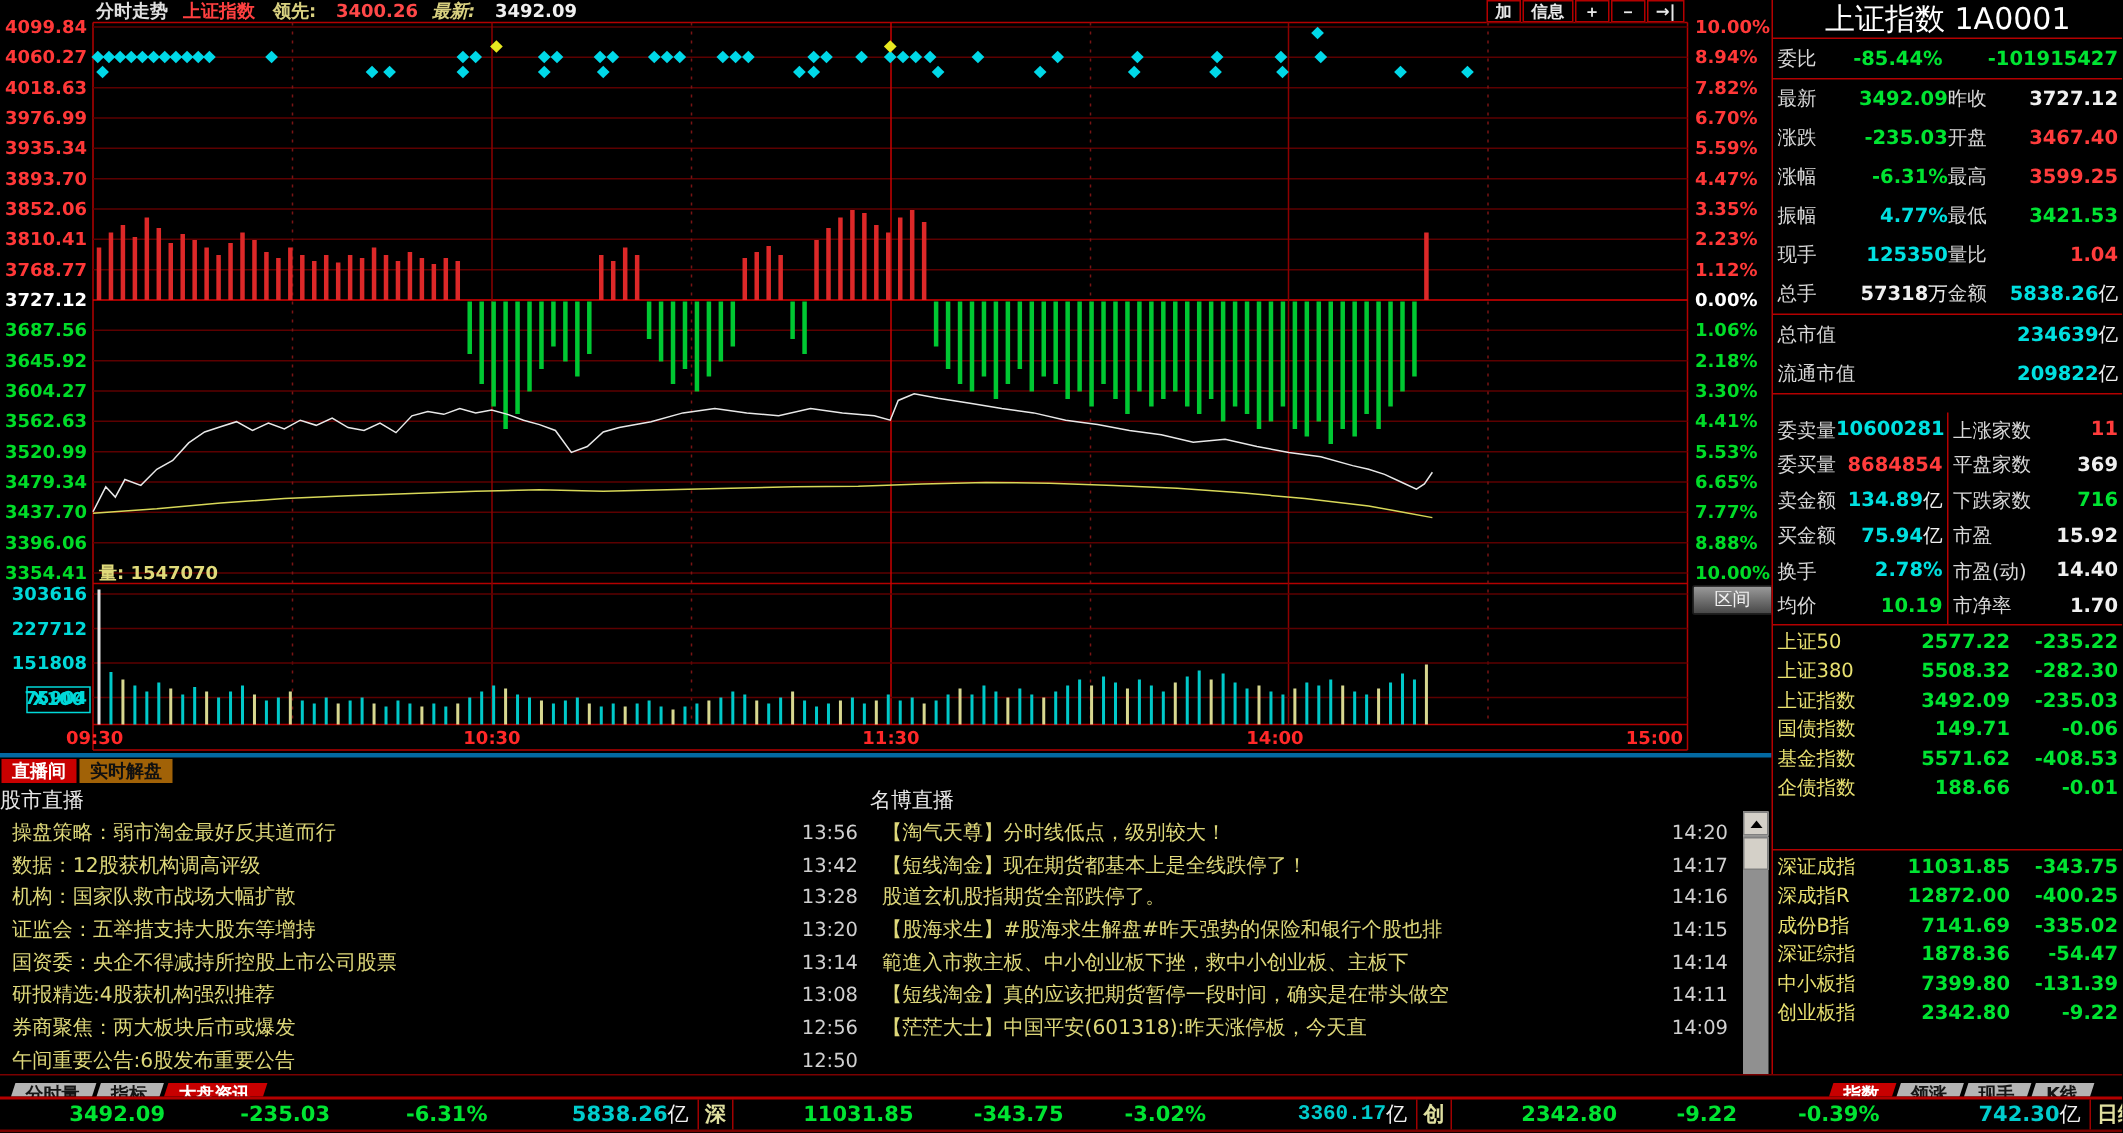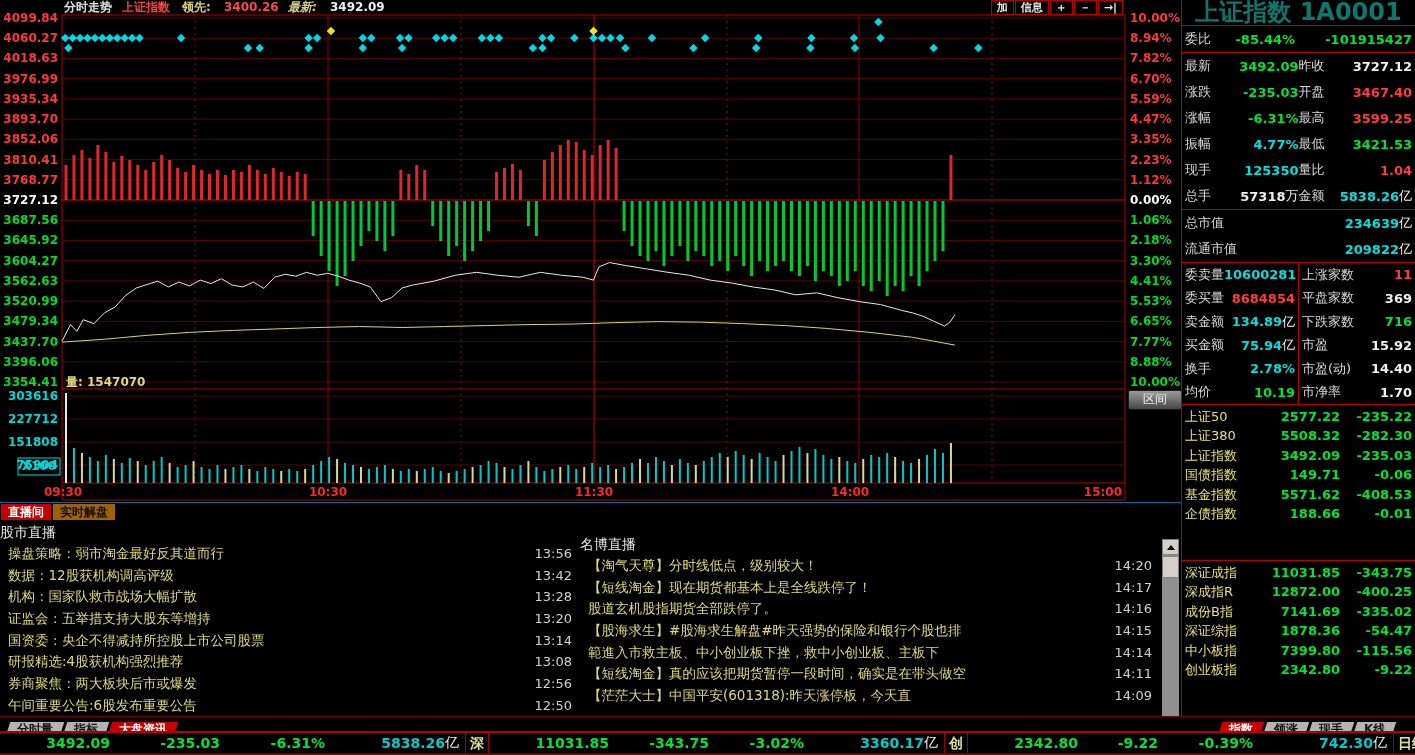--- a/index.html
+++ b/index.html
@@ -16,52 +16,52 @@
   #hdr-last-l{left:288px;color:#d8d080;font-style:italic;}
   #hdr-last-v{left:330px;color:#f0f0f0;}
   #chart-toolbar{position:absolute;right:58px;top:0;height:15px;display:flex;}
   .tbtn{border:1px solid #b40000;color:#e8e8e8;background:#000;font-size:11px;line-height:13px;
         padding:0 5px;margin-left:1px;font-weight:bold;white-space:nowrap;}
   #chart-svg{position:absolute;left:0;top:0;}
   #range-btn{position:absolute;left:1128px;top:390px;width:52px;height:18px;
      background:linear-gradient(#9a9a9a,#474747);border:1px solid #1a1a1a;color:#f0f0f0;
      font-size:12px;text-align:center;line-height:17px;border-radius:2px;}
   
-  #news-region{position:absolute;left:0;top:502px;width:1181px;height:215px;border-top:1px solid #0369a1;}
+  #news-region{position:absolute;left:0;top:502px;width:1181px;height:215px;border-top:3px solid #0369a1;}
   #news-tabs{position:absolute;left:1px;top:1px;height:16px;display:flex;}
   .ntab{font-size:12px;line-height:16px;padding:0 7px;margin-right:2px;font-weight:bold;}
   .ntab.act{background:#c80000;color:#fff;}
   .ntab.inact{background:#a16207;color:#101010;}
   #news-body{position:absolute;left:0;top:18px;width:1181px;height:196px;overflow:hidden;}
   .ncol{position:absolute;top:0;height:196px;}
   #ncol-left{left:0;width:578px;}
-  #ncol-right{left:580px;width:578px;margin-top:12px;}
+  #ncol-right{left:580px;width:578px;}
   .nheader{height:22px;line-height:22px;text-align:left;color:#e8e8e8;font-size:14px;}
   .nitem{height:21.7px;line-height:21.7px;display:flex;font-size:13.5px;color:#ded87a;white-space:nowrap;}
   .nitem .txt{flex:1;overflow:hidden;padding-left:8px;}
   .nitem .tm{width:46px;text-align:right;color:#d0d0d0;padding-right:6px;font-size:13px;}
   
   #news-scroll{position:absolute;right:2px;top:18px;width:17px;height:196px;background:#909090;}
   .sbtn{position:absolute;left:0;width:17px;height:16px;background:#d4d0c8;border:1px solid #808080;box-sizing:border-box;}
   .sbtn:after{content:"";position:absolute;left:4px;border-left:4px solid transparent;border-right:4px solid transparent;}
   #sb-up{top:0;}#sb-up:after{top:5px;border-bottom:5px solid #000;}
   #sb-thumb{position:absolute;left:0;top:17px;width:17px;height:22px;background:#d4d0c8;border:1px solid #808080;box-sizing:border-box;}
   
   #right-panel{position:absolute;left:1181px;top:0;width:233px;height:716px;border-left:1px solid #b40000;
      display:flex;flex-direction:column;font-size:13px;}
   .psec{border-bottom:1px solid #b40000;box-sizing:border-box;}
-  #p-title{height:26px;line-height:25px;text-align:center;color:#0f766e;font-size:24px;font-weight:bold;}
+  #p-title{height:26px;line-height:25px;text-align:center;color:#ffffff;font-size:20px;font-weight:normal;}
   .prow{display:flex;align-items:center;height:26px;padding:0 3px;}
   .prow .lab{color:#d8d8d8;width:40px;white-space:nowrap;}
   .prow .val{font-weight:bold;text-align:right;flex:1;white-space:nowrap;}
   .half{display:flex;flex:1;align-items:center;min-width:0;}
   .c-green{color:#00e432;} .c-red{color:#ff3c3c;} .c-cyan{color:#00e0e0;}
   .c-white{color:#f0f0f0;}
   .unit{color:#f0f0f0;font-weight:normal;}
-  #p-details{display:flex;}
+  #p-details{display:flex;margin-top:12px;}
   #p-details .dcol{flex:1;min-width:0;}
   #p-details .dcol:first-child{border-right:1px solid #b40000;}
   .drow{display:flex;height:23.5px;align-items:center;padding:0 3px;}
   .drow .lab{color:#d8d8d8;white-space:nowrap;}
   .drow .val{flex:1;text-align:right;font-weight:bold;white-space:nowrap;}
   .ilist{flex:1;padding-top:2px;}
   .irow{display:flex;height:19.4px;line-height:19.4px;padding:0 3px;}
   .irow .nm{width:82px;color:#e8e070;white-space:nowrap;}
   .irow .v1{flex:1;text-align:right;color:#00e432;font-weight:bold;}
   .irow .v2{width:72px;text-align:right;color:#00e432;font-weight:bold;}
@@ -750,21 +750,21 @@
           <span class="v2">-335.02</span>
         </div>
         <div class="irow">
           <span class="nm">深证综指</span>
           <span class="v1">1878.36</span>
           <span class="v2">-54.47</span>
         </div>
         <div class="irow">
           <span class="nm">中小板指</span>
           <span class="v1">7399.80</span>
-          <span class="v2">-115.56</span>
+          <span class="v2">-131.39</span>
         </div>
         <div class="irow">
           <span class="nm">创业板指</span>
           <span class="v1">2342.80</span>
           <span class="v2">-9.22</span>
         </div>
       </div>
   </div>
 
   <div id="bottom-tabs">
@@ -779,21 +779,21 @@
           <span class="sval" style="width: 110px;">-235.03</span>
           <span class="sval" style="width: 105px;">-6.31%</span>
           <span class="samt" style="width: 120px;">5838.26</span>
           <span class="unit" style="color: rgb(240, 240, 240); font-weight: normal; margin-right: 6px;">亿</span>
         </span>
         <span class="slab">深</span>
         <span class="sgroup">
           <span class="sval" style="width: 120px;">11031.85</span>
           <span class="sval" style="width: 100px;">-343.75</span>
           <span class="sval" style="width: 95px;">-3.02%</span>
-          <span class="samt" style="width: 120px;">3360.17</span>
+          <span class="samt" style="width: 120px; font-family: Liberation Mono, monospace;">3360.17</span>
           <span class="unit" style="color: rgb(240, 240, 240); font-weight: normal; margin-right: 6px;">亿</span>
         </span>
         <span class="slab">创</span>
         <span class="sgroup">
           <span class="sval" style="width: 110px;">2342.80</span>
           <span class="sval" style="width: 80px;">-9.22</span>
           <span class="sval" style="width: 95px;">-0.39%</span>
           <span class="samt" style="width: 120px;">742.30</span>
           <span class="unit" style="color: rgb(240, 240, 240); font-weight: normal; margin-right: 6px;">亿</span>
         </span>

